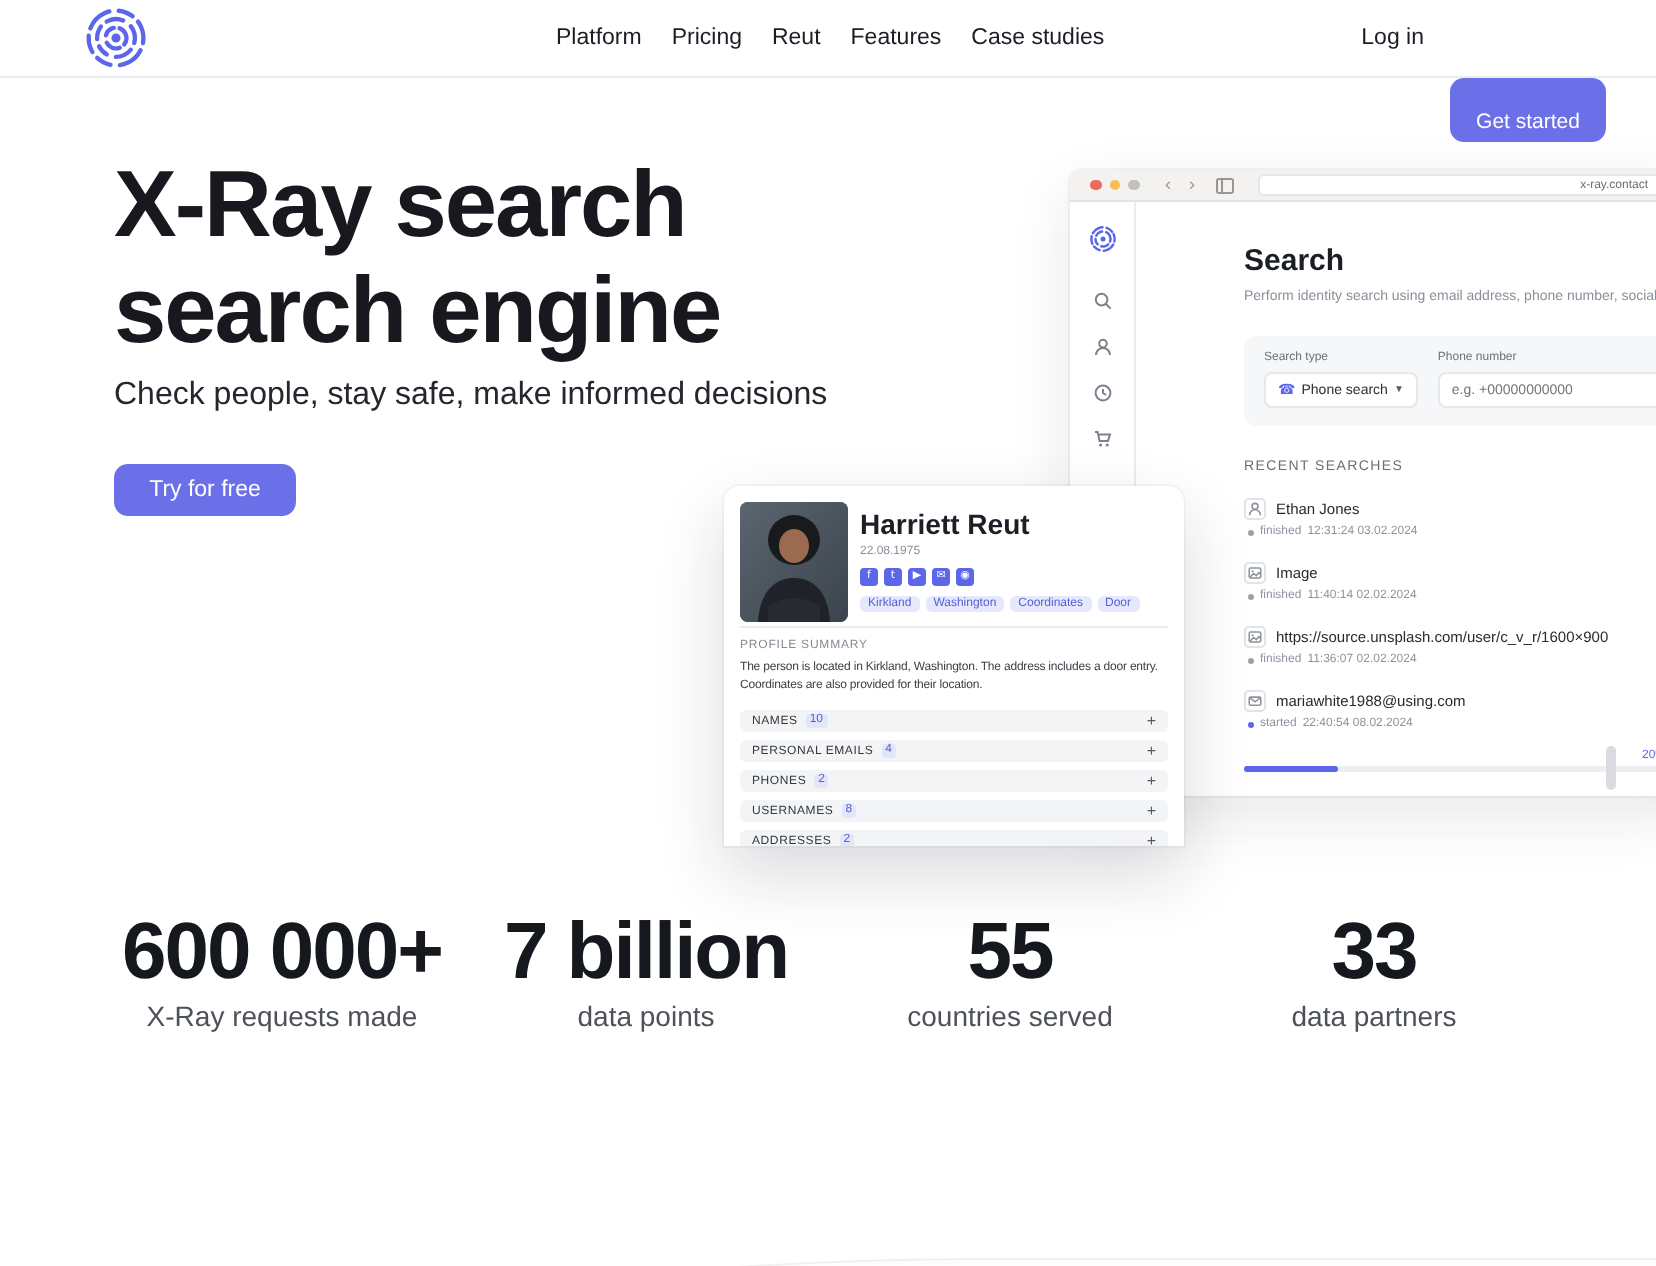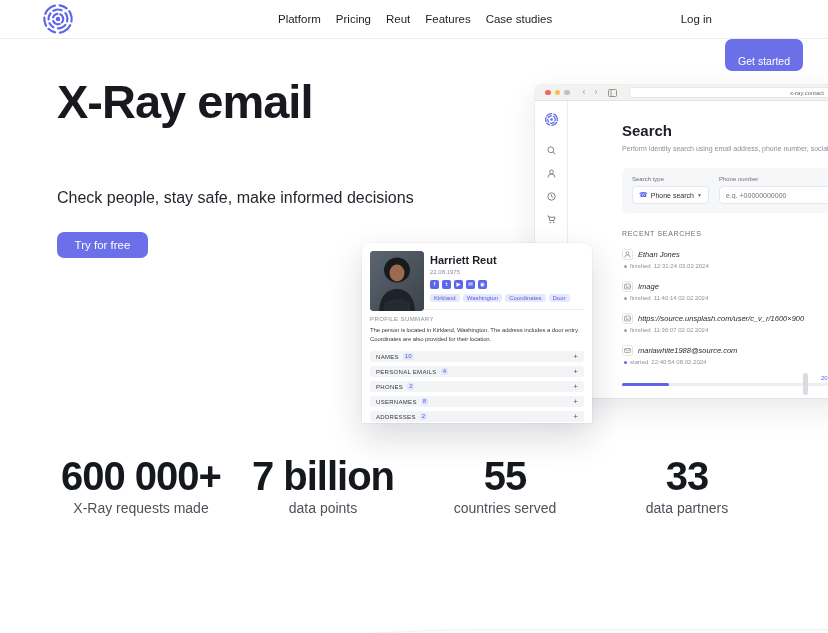--- a/index.html
+++ b/index.html
@@ -42,36 +42,36 @@
   .fld label { display:block; font-size:6px; color:#6b7078; margin-bottom:4px; }
   .ctrl { background:#fff; border:1px solid #e6e7ea; border-radius:4px; height:18px; display:flex; align-items:center; padding:0 6px; gap:3px; }
   .ctrl .ph-ic { font-family:"DejaVu Sans", sans-serif; font-size:7px; color:#5b66ea; }
   .ctrl .val { font-size:7px; color:#2a2e35; white-space:nowrap; }
   .ctrl .caret { font-size:5px; color:#5a5e66; }
   .ctrl input { border:none; outline:none; background:transparent; font-size:7px; font-family:inherit; color:#9aa1ac; width:110px; }
   .recent-h { margin-top:17px; font-size:7px; letter-spacing:.7px; color:#686d76; }
   .r-item { margin-top:12px; cursor:default; }
   .r-title { display:flex; align-items:center; gap:5px; }
   .r-ic { width:11px; height:11px; border:1px solid #e2e3e7; border-radius:2.5px; display:flex; align-items:center; justify-content:center; flex:none; }
-  .r-title .t { font-size:7.5px; color:#262a31; white-space:nowrap;font-style:italic; }
+  .r-title .t { font-size:7.5px; color:#262a31; white-space:nowrap; }
   .r-status { display:flex; align-items:center; gap:3px; margin:3px 0 0 2px; }
   .r-status .d { width:3px; height:3px; border-radius:50%; background:#9aa0ab; }
   .r-status .d.blue { background:#5b66ea; }
   .r-status span { font-size:6px; color:#8d939d; }
   .prog-wrap { margin:10px -10px 0 0; }
   .prog-label { text-align:right; padding-right:24px; font-size:6px; color:#5b66ea; margin-bottom:2px; }
   .prog-track { height:3px; background:#eceef4; border-radius:2px; }
   .prog-fill { height:3px; background:#5b66ea; border-radius:2px; width:20%; }
   .scroll-thumb { position:absolute; right:39px; top:288px; width:5px; height:22px; border-radius:3px; background:#d9dbe0; }
   
   .pcard { position:absolute; left:362px; top:204px; width:230px; height:180px; background:#fff; border-radius:8px 8px 0 0;
            box-shadow:0 14px 34px rgba(16,24,40,.16), 0 0 0 1px rgba(0,0,0,.03); overflow:hidden; padding:8px; z-index:3; }
   .photo { position:absolute; left:8px; top:8px; width:54px; height:60px; border-radius:4px; overflow:hidden; }
   .p-head { margin-left:60px; padding-top:3px; }
-  .p-name { font-size:11px; font-weight:700; color:#1c2026; }
+  .p-name { font-size:14px; font-weight:700; color:#1c2026; }
   .p-dob { font-size:6px; color:#8a909a; margin-top:3px; }
   .socials { display:flex; gap:3px; margin-top:5px; }
   .soc { width:9px; height:9px; border-radius:2px; background:#5b66ea; color:#fff; font-size:5.5px; line-height:9px; text-align:center; font-family:"DejaVu Sans", sans-serif; }
   .tags { display:flex; gap:3px; margin-top:5px; flex-wrap:nowrap; }
   .tag { background:#e6e8fb; color:#5560d8; font-size:6px; padding:1px 4px; border-radius:3px; white-space:nowrap; }
   .p-div { border:none; border-top:1px solid #ececee; margin-top:7px; }
   .p-sum-h { margin-top:6px; font-size:6px; letter-spacing:.4px; color:#858b94; }
   .p-sum { margin-top:4px; font-size:6px; line-height:8.5px; color:#3c4148; width:210px; letter-spacing:-.1px; }
   .acc { margin-top:8px; }
   .acc-row { height:11px; background:#f3f4f6; border-radius:3px; margin-bottom:4px; display:flex; align-items:center; justify-content:space-between; padding:0 6px; cursor:default; }
@@ -108,21 +108,21 @@
     <span>Pricing</span>
     <span>Reut</span>
     <span>Features</span>
     <span>Case studies</span>
   </nav>
   <span class="login">Log in</span>
   <button class="btn-get-started">Get started</button>
 </header>
 
 <section class="hero">
-  <h1><span>X-Ray email</span><br></h1>
+  <h1><span>X-Ray search</span><br><span>search engine</span></h1>
   <p class="sub">Check people, stay safe, make informed decisions</p>
   <button class="btn-try">Try for free</button>
 
   <div class="window">
     <div class="chrome">
       <span class="dot r"></span>
       <span class="dot y"></span>
       <span class="dot g"></span>
       <span class="chev">‹</span>
       <span class="chev">›</span>
@@ -250,21 +250,21 @@
         </div>
 
         <div class="r-item">
           <div class="r-title">
             <span class="r-ic">
               <svg width="7" height="7" viewBox="0 0 9 9">
                   <rect x="0.8" y="2" width="7.4" height="5.2" rx="0.8" fill="none" stroke="#8d939d"></rect>
                   <path d="M1 2.4 l3.5 2.6 3.5-2.6" fill="none" stroke="#8d939d"></path>
                 </svg>
             </span>
-            <span class="t">mariawhite1988@source.com</span>
+            <span class="t">mariawhite1988@using.com</span>
           </div>
           <div class="r-status">
             <span class="d blue"></span>
             <span>started</span>
             <span>22:40:54 08.02.2024</span>
           </div>
         </div>
 
         <div class="prog-wrap">
           <div class="prog-label">20%</div>

